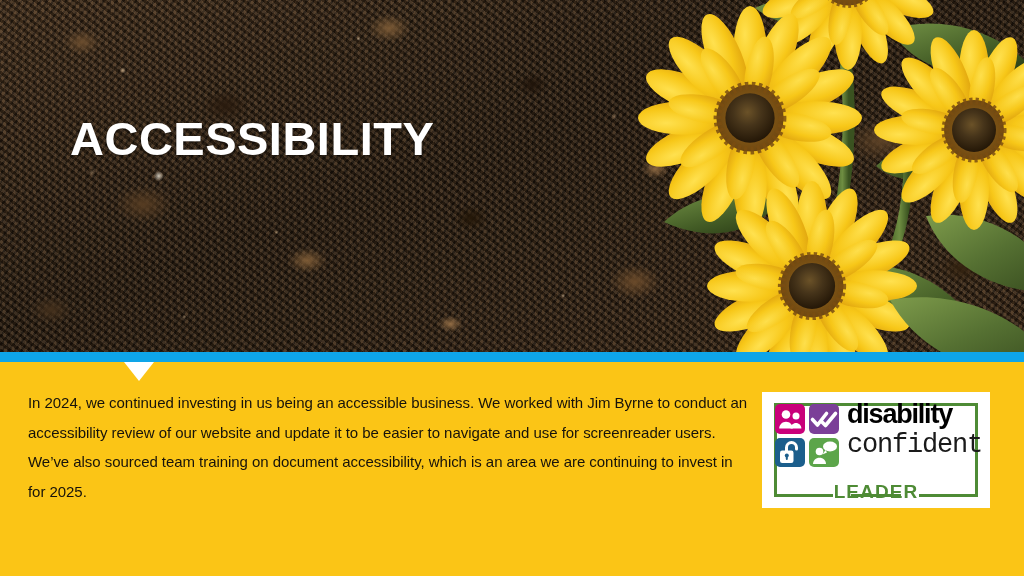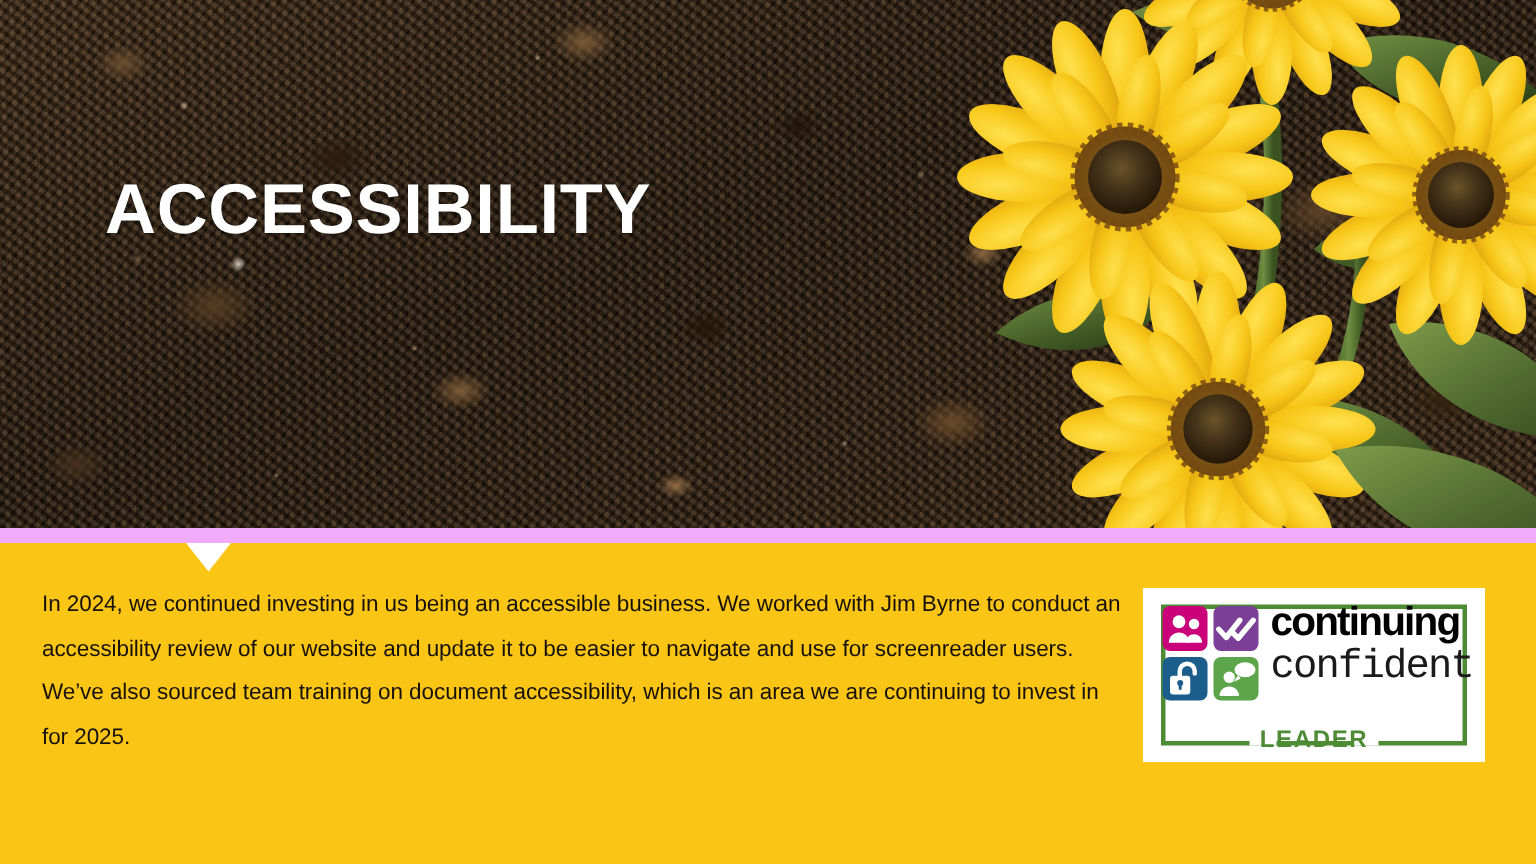--- a/index.html
+++ b/index.html
@@ -10,21 +10,21 @@
   body {
     font-family: "Liberation Sans", sans-serif;
     -webkit-font-smoothing: antialiased;
   }
 
   .slide {
     position: relative;
     width: 1024px;
     height: 576px;
     overflow: hidden;
-    background: #f0abfc;
+    background: #0ea5e9;
   }
 
   
   .hero {
     position: absolute;
     left: 0;
     top: 0;
     width: 1024px;
     height: 352px;
     overflow: hidden;
@@ -206,21 +206,21 @@
     line-height: 30px;
   }
   .dc-leader {
     position: absolute;
     left: 0;
     right: 0;
     bottom: 5px;
     text-align: center;
     color: #4E8B35;
     font-family: "Liberation Sans", sans-serif;
-    font-size: 16px;
+    font-size: 19px;
     font-weight: 700;
     letter-spacing: 1.1px;
   }
 </style>
 </head>
 <body>
 
 <div class="slide">
 
   <div class="hero">
@@ -374,20 +374,20 @@
           <circle cx="10.5" cy="13.5" r="3.8" fill="#fff"></circle>
           <path d="M4 26c0-3.7 2.9-6.3 6.5-6.3S17 22.3 17 26z" fill="#fff"></path>
           <ellipse cx="21" cy="8.5" rx="7" ry="5" fill="#fff"></ellipse>
           <path d="M16.5 12 L13.5 16.5 L18 14.5 Z" fill="#fff"></path>
         </svg>
       </div>
 
     </div>
 
     <div class="dc-words">
-      <span class="dc-word-top">continuing</span>
+      <span class="dc-word-top">disability</span>
       <span class="dc-word-bottom">confident</span>
     </div>
 
     <div class="dc-leader">LEADER</div>
   </div>
 
 </div>
 
 </body></html>

